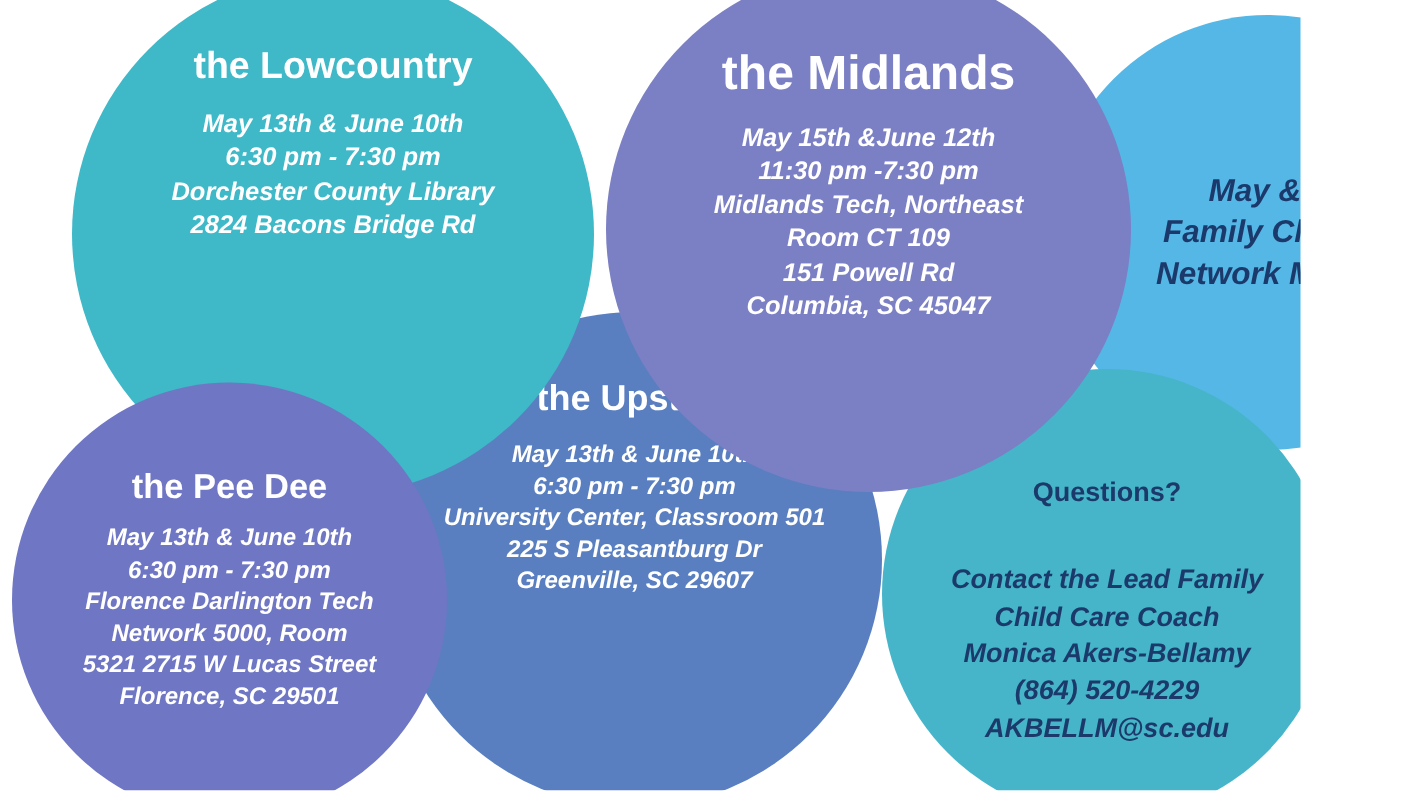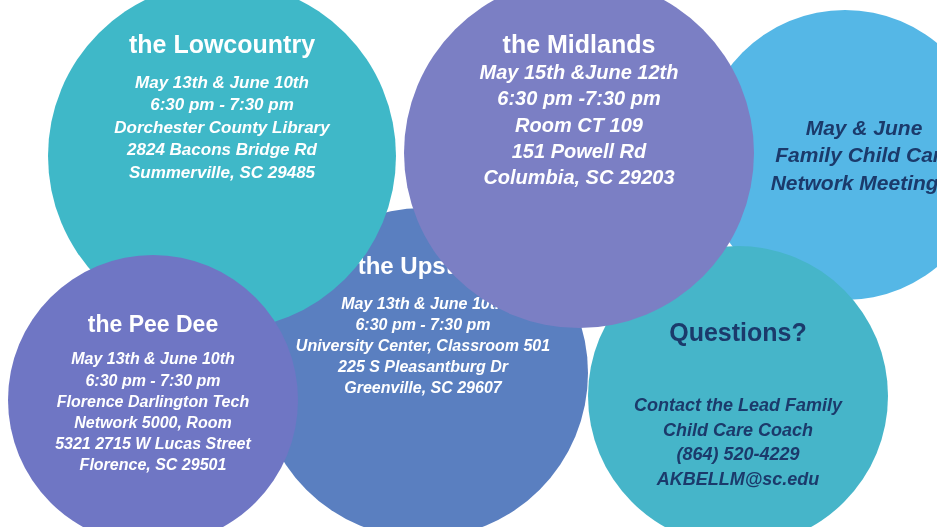--- a/index.html
+++ b/index.html
@@ -2,21 +2,21 @@
 <html><head>
 <meta charset="utf-8">
 <style>
   html, body {
     margin: 0;
     padding: 0;
     background: #ffffff;
   }
   #poster {
     position: relative;
-    width: 937px;
+    width: 867px;
     height: 527px;
     overflow: hidden;
     background: #ffffff;
     font-family: "Liberation Sans", sans-serif;
   }
   .circle {
     position: absolute;
     border-radius: 50%;
     display: flex;
     flex-direction: column;
@@ -56,22 +56,22 @@
   #c-midlands {
     left: 404px;
     top: -22px;
     width: 350px;
     height: 350px;
     background: #7b7fc4;
     color: #ffffff;
     padding-top: 52px;
     z-index: 3;
   }
-  #c-midlands .title { font-size: 25px; }
-  #c-midlands .lines { font-size: 20px; }
+  #c-midlands .title { font-size: 32px; margin-bottom: 14px; }
+  #c-midlands .lines { font-size: 17px; }
 
   
   #c-headline {
     left: 700px;
     top: 10px;
     width: 290px;
     height: 290px;
     background: #55b7e6;
     color: #1b3a6b;
     padding-top: 0;
@@ -112,47 +112,47 @@
   #c-questions {
     left: 588px;
     top: 246px;
     width: 300px;
     height: 300px;
     background: #46b5c9;
     color: #1b3a6b;
     padding-top: 72px;
     z-index: 2;
   }
-  #c-questions .title { font-size: 25px; margin-bottom: 22px; }
+  #c-questions .title { font-size: 18px; margin-bottom: 11px; }
   #c-questions .lines { font-size: 18px; line-height: 1.38; margin-top: 24px; }
 </style>
 </head>
 <body>
 
 <div id="poster">
 
   <div class="circle" id="c-lowcountry">
     <div class="title">the Lowcountry</div>
     <div class="lines">
       <div>May 13th &amp; June 10th</div>
       <div>6:30 pm - 7:30 pm</div>
       <div>Dorchester County Library</div>
       <div>2824 Bacons Bridge Rd</div>
-      <div>Summerville, SC 29485</div>
     </div>
   </div>
 
   <div class="circle" id="c-midlands">
     <div class="title">the Midlands</div>
     <div class="lines">
       <div>May 15th &amp;June 12th</div>
-      <div>6:30 pm -7:30 pm</div>
+      <div>11:30 pm -7:30 pm</div>
+      <div>Midlands Tech, Northeast</div>
       <div>Room CT 109</div>
       <div>151 Powell Rd</div>
-      <div>Columbia, SC 29203</div>
+      <div>Columbia, SC 45047</div>
     </div>
   </div>
 
   <div class="circle" id="c-headline">
     <div class="lines">
       <div>May &amp; June</div>
       <div>Family Child Care</div>
       <div>Network Meetings!</div>
     </div>
   </div>
@@ -178,18 +178,19 @@
       <div>225 S Pleasantburg Dr</div>
       <div>Greenville, SC 29607</div>
     </div>
   </div>
 
   <div class="circle" id="c-questions">
     <div class="title">Questions?</div>
     <div class="lines">
       <div>Contact the Lead Family</div>
       <div>Child Care Coach</div>
+      <div>Monica Akers-Bellamy</div>
       <div>(864) 520-4229</div>
       <div>AKBELLM@sc.edu</div>
     </div>
   </div>
 
 </div>
 
 </body></html>

